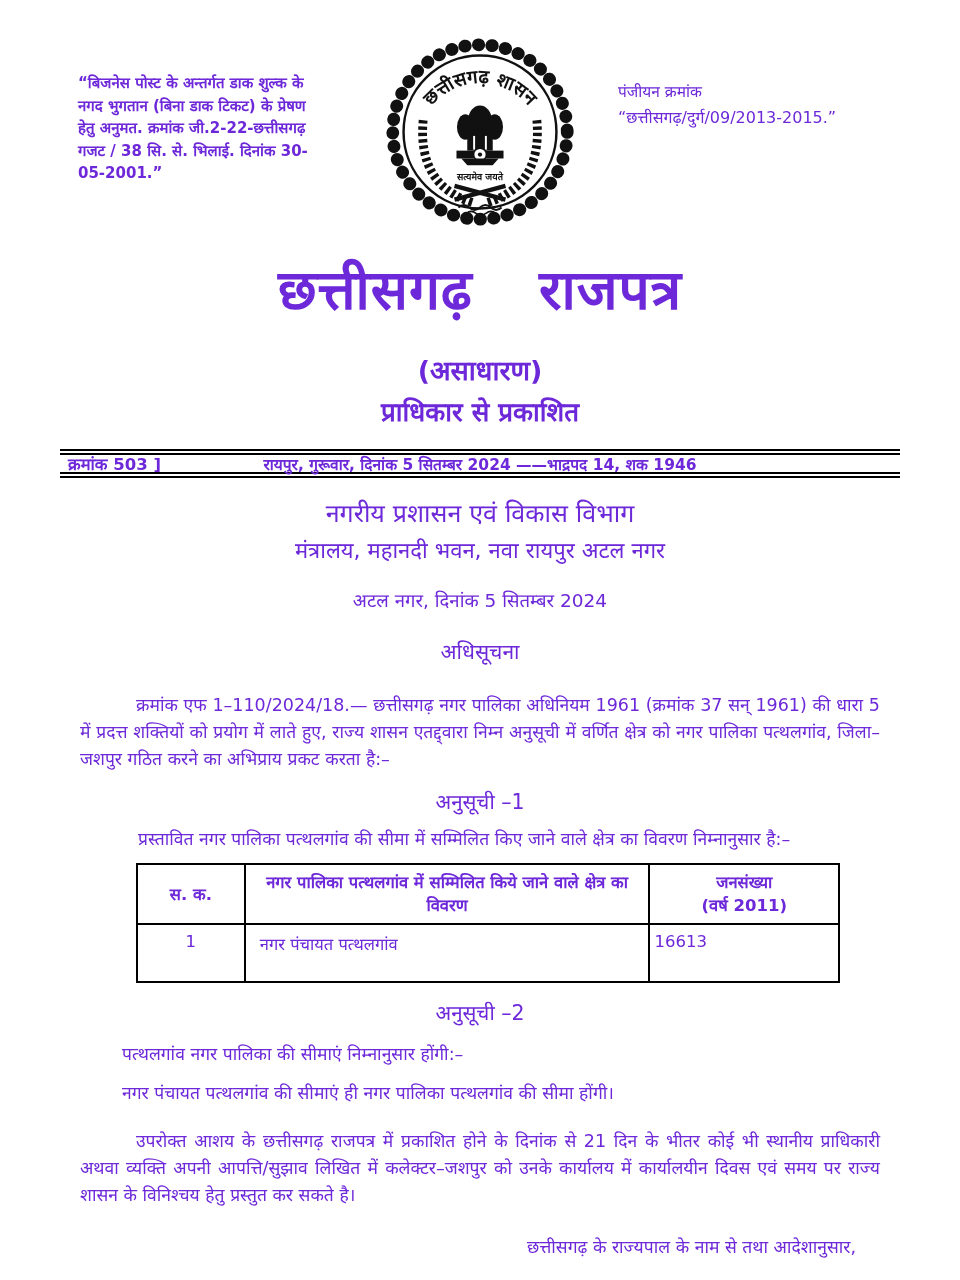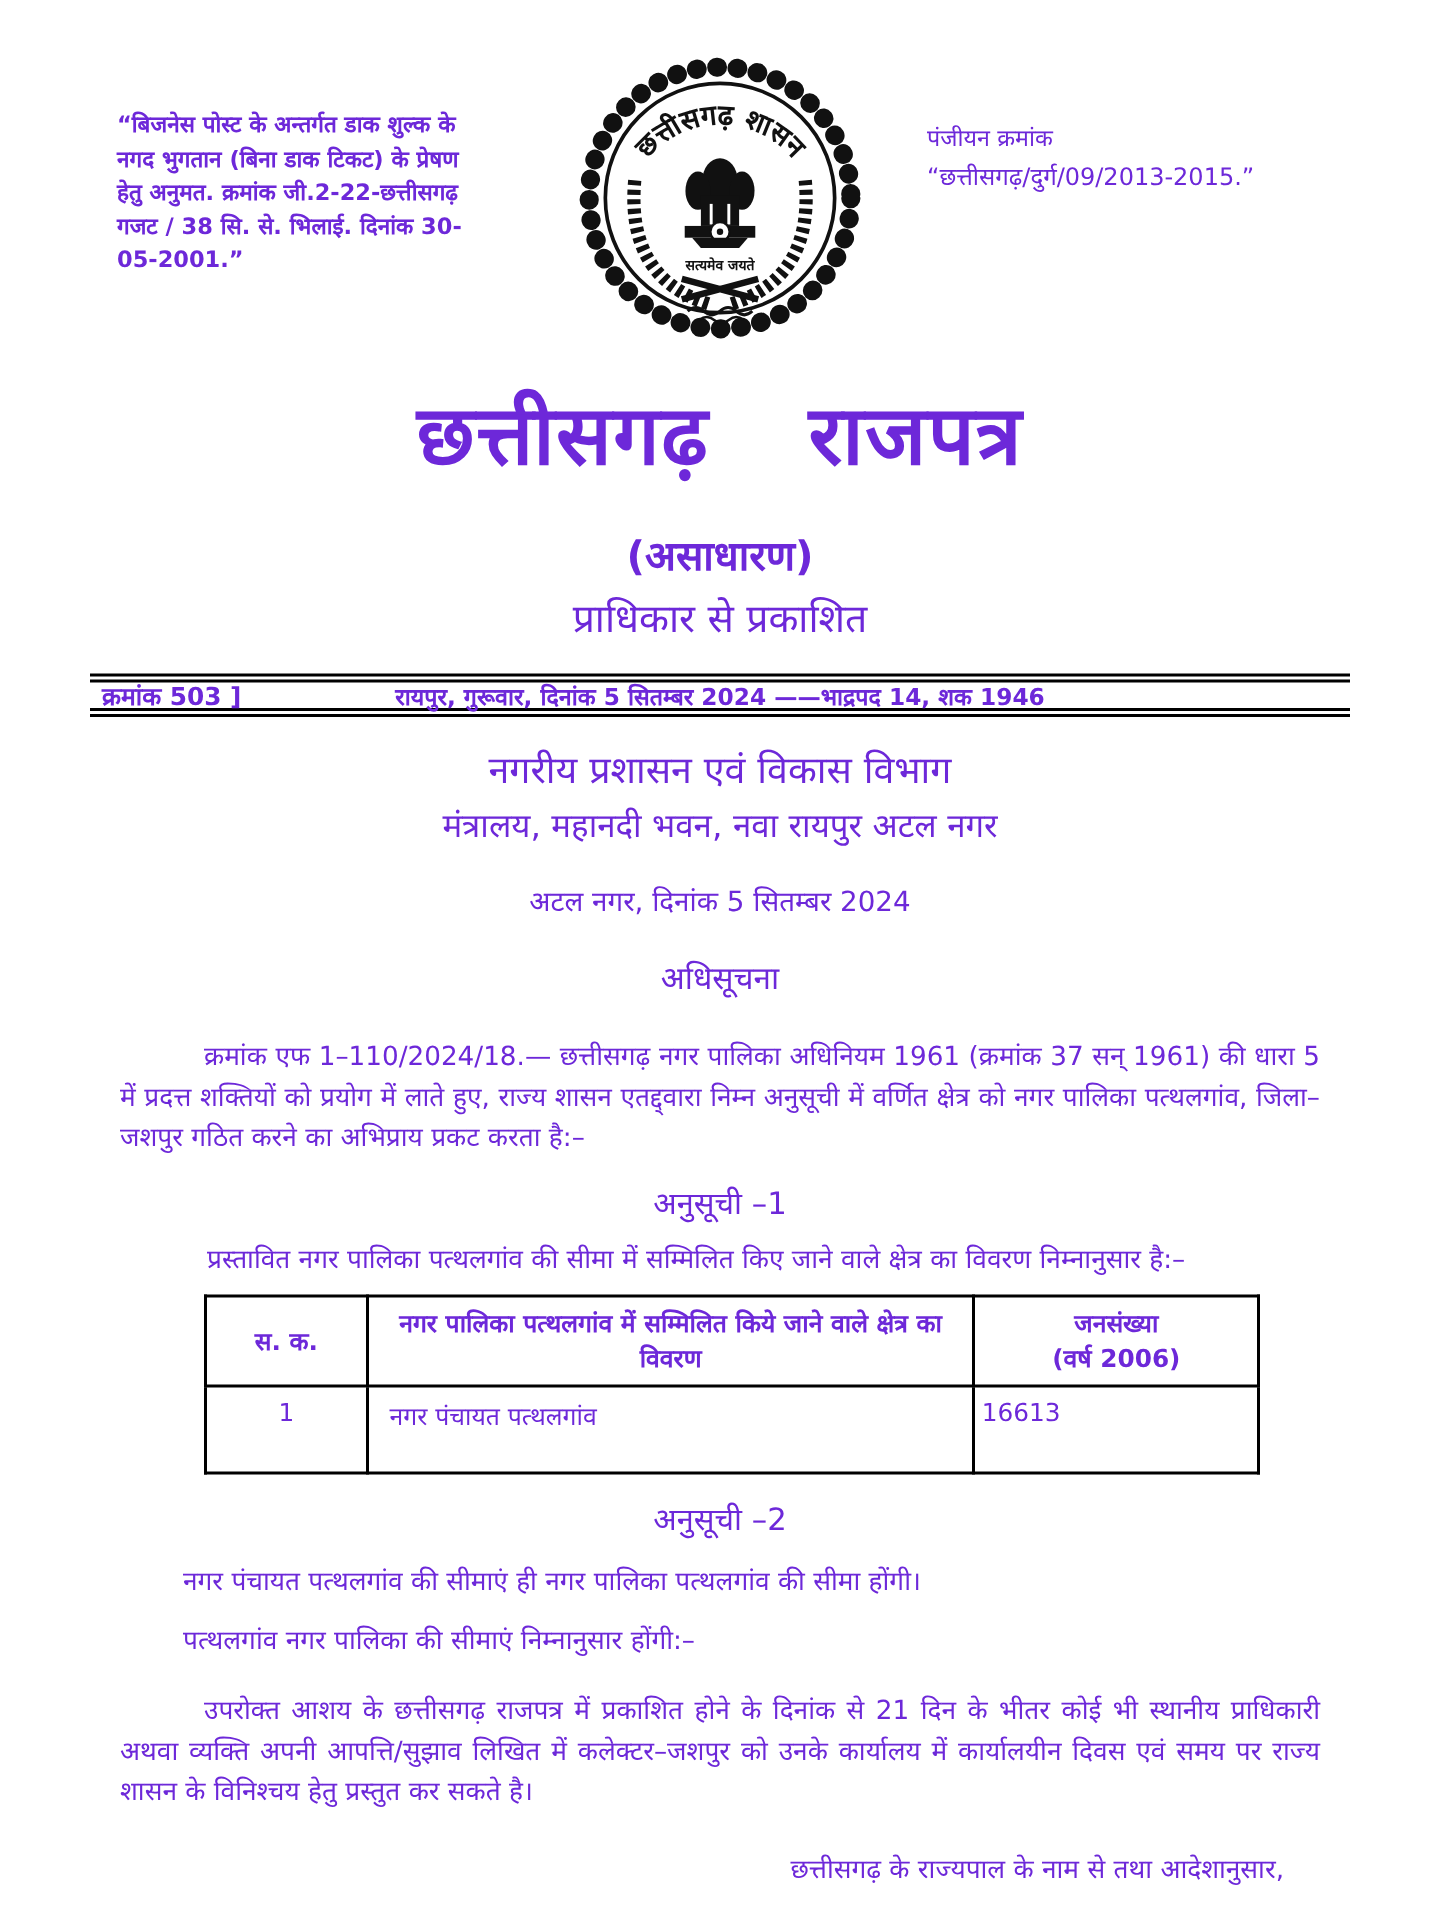--- a/index.html
+++ b/index.html
@@ -22,21 +22,21 @@
     text-align: left; font-weight: normal;
   }
   .registration .reg-label { font-size: 15.5px; }
   .registration .reg-number { font-size: 16px; margin-top: 4px; }
   
   .masthead-title {
     text-align: center; font-size: 55px; font-weight: bold;
     letter-spacing: 1px; word-spacing: 46px; margin-top: 12px;
   }
   .masthead-sub  { text-align: center; font-size: 27px; font-weight: bold; margin-top: 26px; }
-  .masthead-pub  { text-align: center; font-size: 26px; font-weight: normal; margin-top: 5px; }
+  .masthead-pub  { text-align: center; font-size: 26px; font-weight: bold; margin-top: 5px; }
   
   .issue-bar { margin: 20px 60px 0 60px; }
   .double-rule { height: 6px; border-top: 2px solid #000; border-bottom: 2px solid #000; }
   .issue-row { position: relative; height: 17px; display: flex; align-items: center; }
   .issue-number { font-size: 16.5px; font-weight: bold; padding-left: 8px; z-index: 1; background: transparent; }
   .issue-dateline {
     position: absolute; left: 0; right: 0; text-align: center;
     font-size: 15.5px; font-weight: bold;
   }
   
@@ -151,36 +151,36 @@
         <col style="width:108px">
         <col style="width:406px">
         <col style="width:190px">
       </colgroup>
     <thead>
       <tr>
         <th>स. क.</th>
         <th>नगर पालिका पत्थलगांव में सम्मिलित किये जाने वाले क्षेत्र का विवरण</th>
         <th>
           <div>जनसंख्या</div>
-          <div>(वर्ष 2006)</div>
+          <div>(वर्ष 2011)</div>
         </th>
       </tr>
     </thead>
     <tbody>
       <tr>
         <td class="cell-sno">1</td>
         <td class="cell-desc">नगर पंचायत पत्थलगांव</td>
         <td class="cell-pop">16613</td>
       </tr>
     </tbody>
   </table>
 
   <div class="sched-head">अनुसूची –2</div>
+  <p class="sched2-line">पत्थलगांव नगर पालिका की सीमाएं निम्नानुसार होंगी:–</p>
   <p class="sched2-line">नगर पंचायत पत्थलगांव की सीमाएं ही नगर पालिका पत्थलगांव की सीमा होंगी।</p>
-  <p class="sched2-line">पत्थलगांव नगर पालिका की सीमाएं निम्नानुसार होंगी:–</p>
 
   <p class="closing-para">उपरोक्त आशय के छत्तीसगढ़ राजपत्र में प्रकाशित होने के दिनांक से 21 दिन के भीतर कोई भी स्थानीय प्राधिकारी अथवा व्यक्ति अपनी आपत्ति/सुझाव लिखित में कलेक्टर–जशपुर को उनके कार्यालय में कार्यालयीन दिवस एवं समय पर राज्य शासन के विनिश्चय हेतु प्रस्तुत कर सकते है।</p>
 
   <div class="signature">
     <div class="sig-order">छत्तीसगढ़ के राज्यपाल के नाम से तथा आदेशानुसार,</div>
     <div>
       
     </div>
   </div>
 

